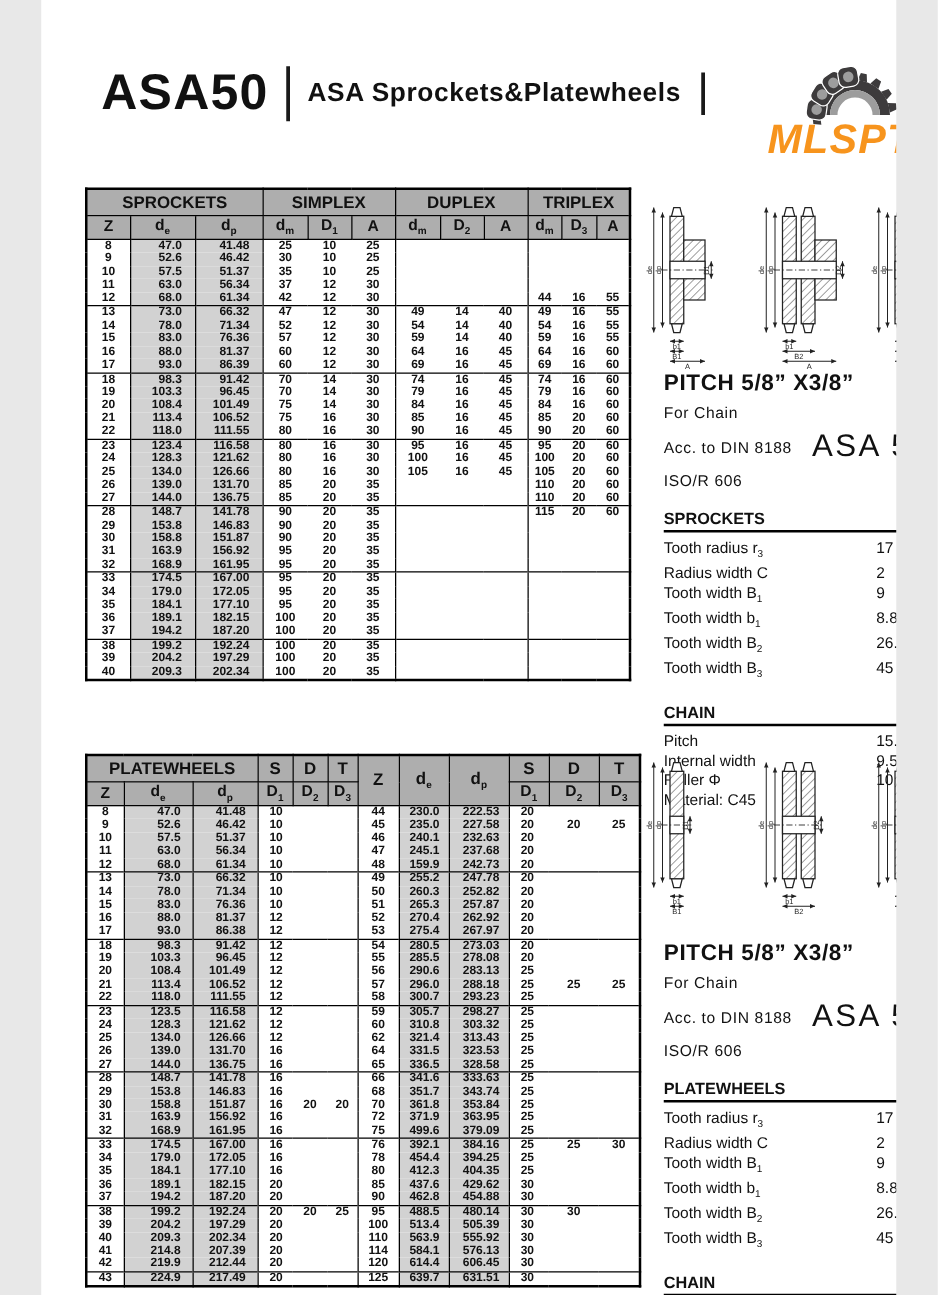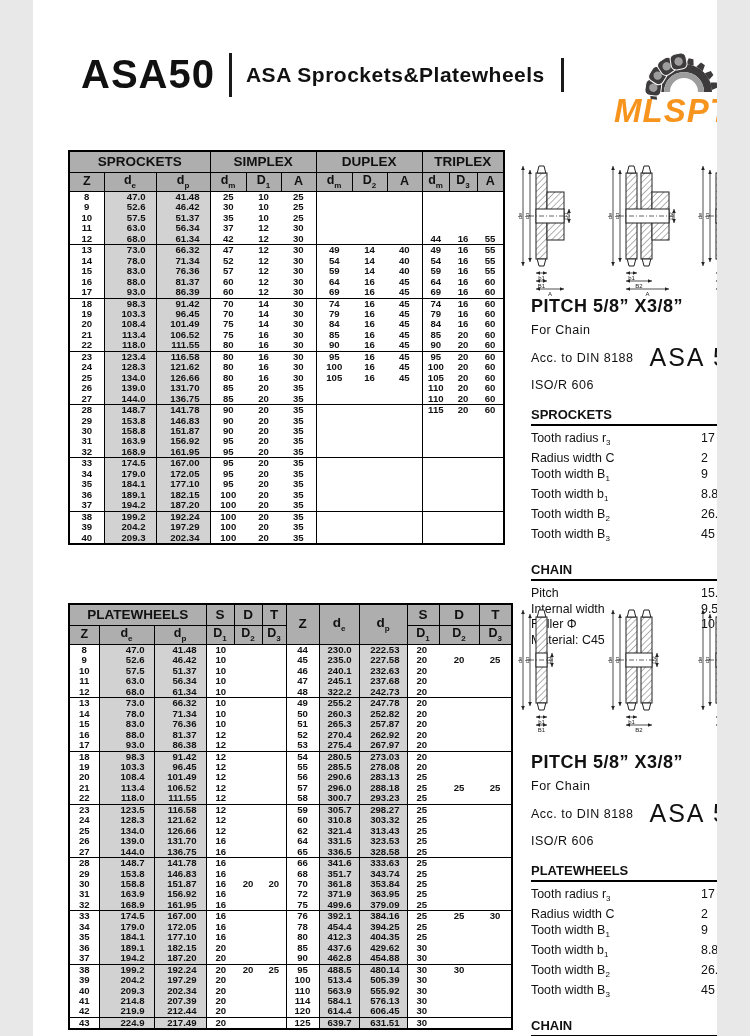--- a/index.html
+++ b/index.html
@@ -915,21 +915,21 @@
           <td></td>
         </tr>
         <tr>
           <td>12</td>
           <td>68.0</td>
           <td>61.34</td>
           <td>10</td>
           <td></td>
           <td></td>
           <td>48</td>
-          <td>322.2</td>
+          <td>159.9</td>
           <td>242.73</td>
           <td>20</td>
           <td></td>
           <td></td>
         </tr>
         <tr class="grp">
           <td>13</td>
           <td>73.0</td>
           <td>66.32</td>
           <td>10</td>

